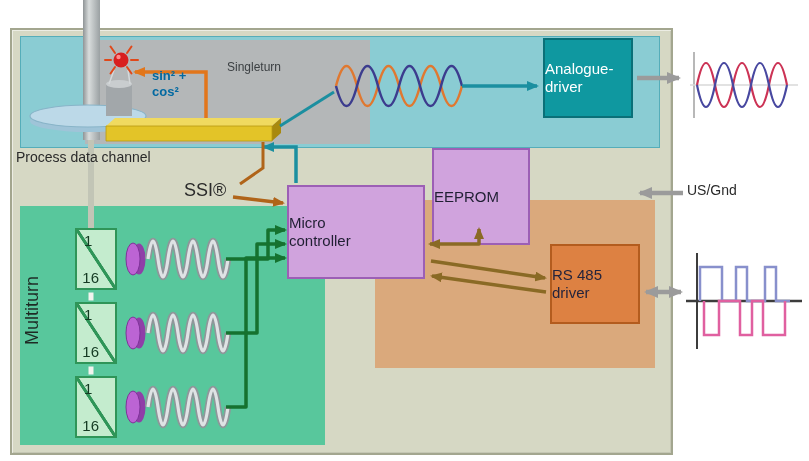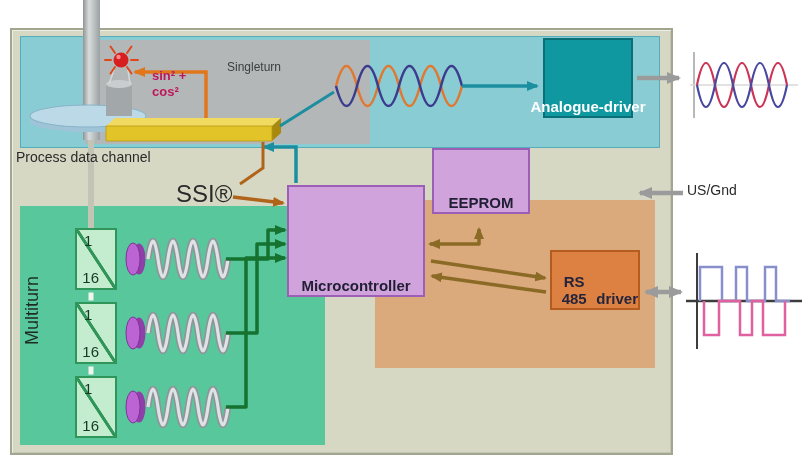--- a/index.html
+++ b/index.html
@@ -9,44 +9,44 @@
   .main-frame{left:10px;top:28px;width:663px;height:427px;z-index:1;
     background:var(--frame-bg,#d6d8c4);border:2px solid var(--frame-border,#a3a68f);
     box-shadow:inset 1px 1px 0 rgba(255,255,255,.55), inset -1px -1px 0 rgba(0,0,0,.08)}
   .region{position:absolute;z-index:1}
   .region.process{left:20px;top:36px;width:640px;height:112px;background:var(--process-channel-bg,#8accd3);border:1.5px solid var(--process-channel-border,#55adb9)}
   .region.sensor-panel{left:85px;top:40px;width:285px;height:104px;background:var(--sensor-panel-bg,#b4b7b8)}
   .region.multiturn{left:20px;top:206px;width:305px;height:239px;background:var(--multiturn-bg,#58c79c)}
   .region.parameter{left:375px;top:200px;width:280px;height:168px;background:var(--parameter-channel-bg,#daa97c)}
   .layer-under{left:0;top:0;z-index:2;pointer-events:none}
   .layer-over{left:0;top:0;z-index:4;pointer-events:none}
-  .block{position:absolute;z-index:3;display:flex;flex-direction:row;align-items:flex-end;justify-content:center;
-    font-weight:bold;font-size:15px;line-height:1.18;text-align:center}
+  .block{position:absolute;z-index:3;display:flex;flex-direction:column;align-items:flex-start;justify-content:center;
+    font-weight:normal;font-size:15px;line-height:1.18;text-align:center}
   .block.purple{background:var(--purple-block-bg,#d0a3dd);border:2px solid var(--purple-block-border,#9c5fb5);color:#201f33}
   .block.teal-block{background:var(--analogue-driver-bg,#0f98a0);border:2px solid var(--analogue-driver-border,#0a7078);color:#fff}
   .block.orange-block{background:var(--rs485-bg,#dd8142);border:2px solid var(--rs485-border,#b35c1e);color:#24243c}
   .blk-analogue{left:543px;top:38px;width:90px;height:80px}
-  .blk-eeprom{left:432px;top:148px;width:98px;height:66px}
+  .blk-eeprom{left:432px;top:148px;width:98px;height:97px}
   .blk-linreg{left:546px;top:145px;width:86px;height:80px}
-  .blk-mc{left:287px;top:185px;width:138px;height:112px}
-  .blk-rs485{left:550px;top:250px;width:90px;height:60px}
+  .blk-mc{left:287px;top:185px;width:138px;height:94px}
+  .blk-rs485{left:550px;top:244px;width:90px;height:80px}
   .gear-box{position:absolute;left:75px;width:42px;height:62px;z-index:3;
     background-color:var(--gear-box-bg,#c4ecce);
     background-image:linear-gradient(to top right,transparent 47%,var(--gear-box-border,#2f9558) 48%,var(--gear-box-border,#2f9558) 52%,transparent 53%);
     border:2px solid var(--gear-box-border,#2f9558);color:#143a22;font-size:15px}
   .gear-num{position:absolute;top:2px;left:7px}
   .gear-den{position:absolute;bottom:2px;right:16px}
   .lbl{position:absolute;z-index:5;color:var(--text-dark,#2a2a2a);white-space:nowrap}
   .lbl-singleturn{left:227px;top:60px;font-size:12px;color:#3c4043}
   .lbl-process{left:16px;top:149px;font-size:14px}
-  .lbl-ssi{left:176px;top:180px;font-size:24px}
+  .lbl-ssi{left:184px;top:180px;font-size:18px}
   .lbl-usgnd{left:687px;top:182px;font-size:14px}
   .lbl-parameter{left:380px;top:341px;font-size:19px;color:#33383a}
   .lbl-multiturn{left:22px;top:345px;font-size:18px;color:#1e2a24;transform:rotate(-90deg);transform-origin:0 0}
-  .lbl-sincos{left:152px;top:68px;font-size:13px;font-weight:bold;line-height:1.25;color:#be185d;text-align:left}
+  .lbl-sincos{left:152px;top:68px;font-size:13px;font-weight:bold;line-height:1.25;color:#0369a1;text-align:left}
   
   .sGreen{stroke:var(--green-arrow,#15722f)} .fGreen{fill:var(--green-arrow,#15722f)}
   .sBrown{stroke:var(--brown-arrow,#8a6a25)} .fBrown{fill:var(--brown-arrow,#8a6a25)}
   .sSsi{stroke:var(--ssi-arrow,#b06419)}     .fSsi{fill:var(--ssi-arrow,#b06419)}
   .sOrange{stroke:var(--orange-arrow,#e2761b)} .fOrange{fill:var(--orange-arrow,#e2761b)}
   .sTeal{stroke:var(--teal-arrow,#1b8fa0)}   .fTeal{fill:var(--teal-arrow,#1b8fa0)}
   .sGray{stroke:var(--gray-arrow,#9b9b9b)}   .fGray{fill:var(--gray-arrow,#9b9b9b)}
   .sWaveO{stroke:var(--wave-orange,#e07830)} .sWaveB{stroke:var(--wave-blue,#3c3c8e)}
   .sOutR{stroke:var(--output-wave-red,#cc3355)} .sOutB{stroke:var(--output-wave-blue,#4848a0)}
   .sDigB{stroke:var(--digital-blue,#8890cc)} .sDigP{stroke:var(--digital-pink,#e060a0)}

